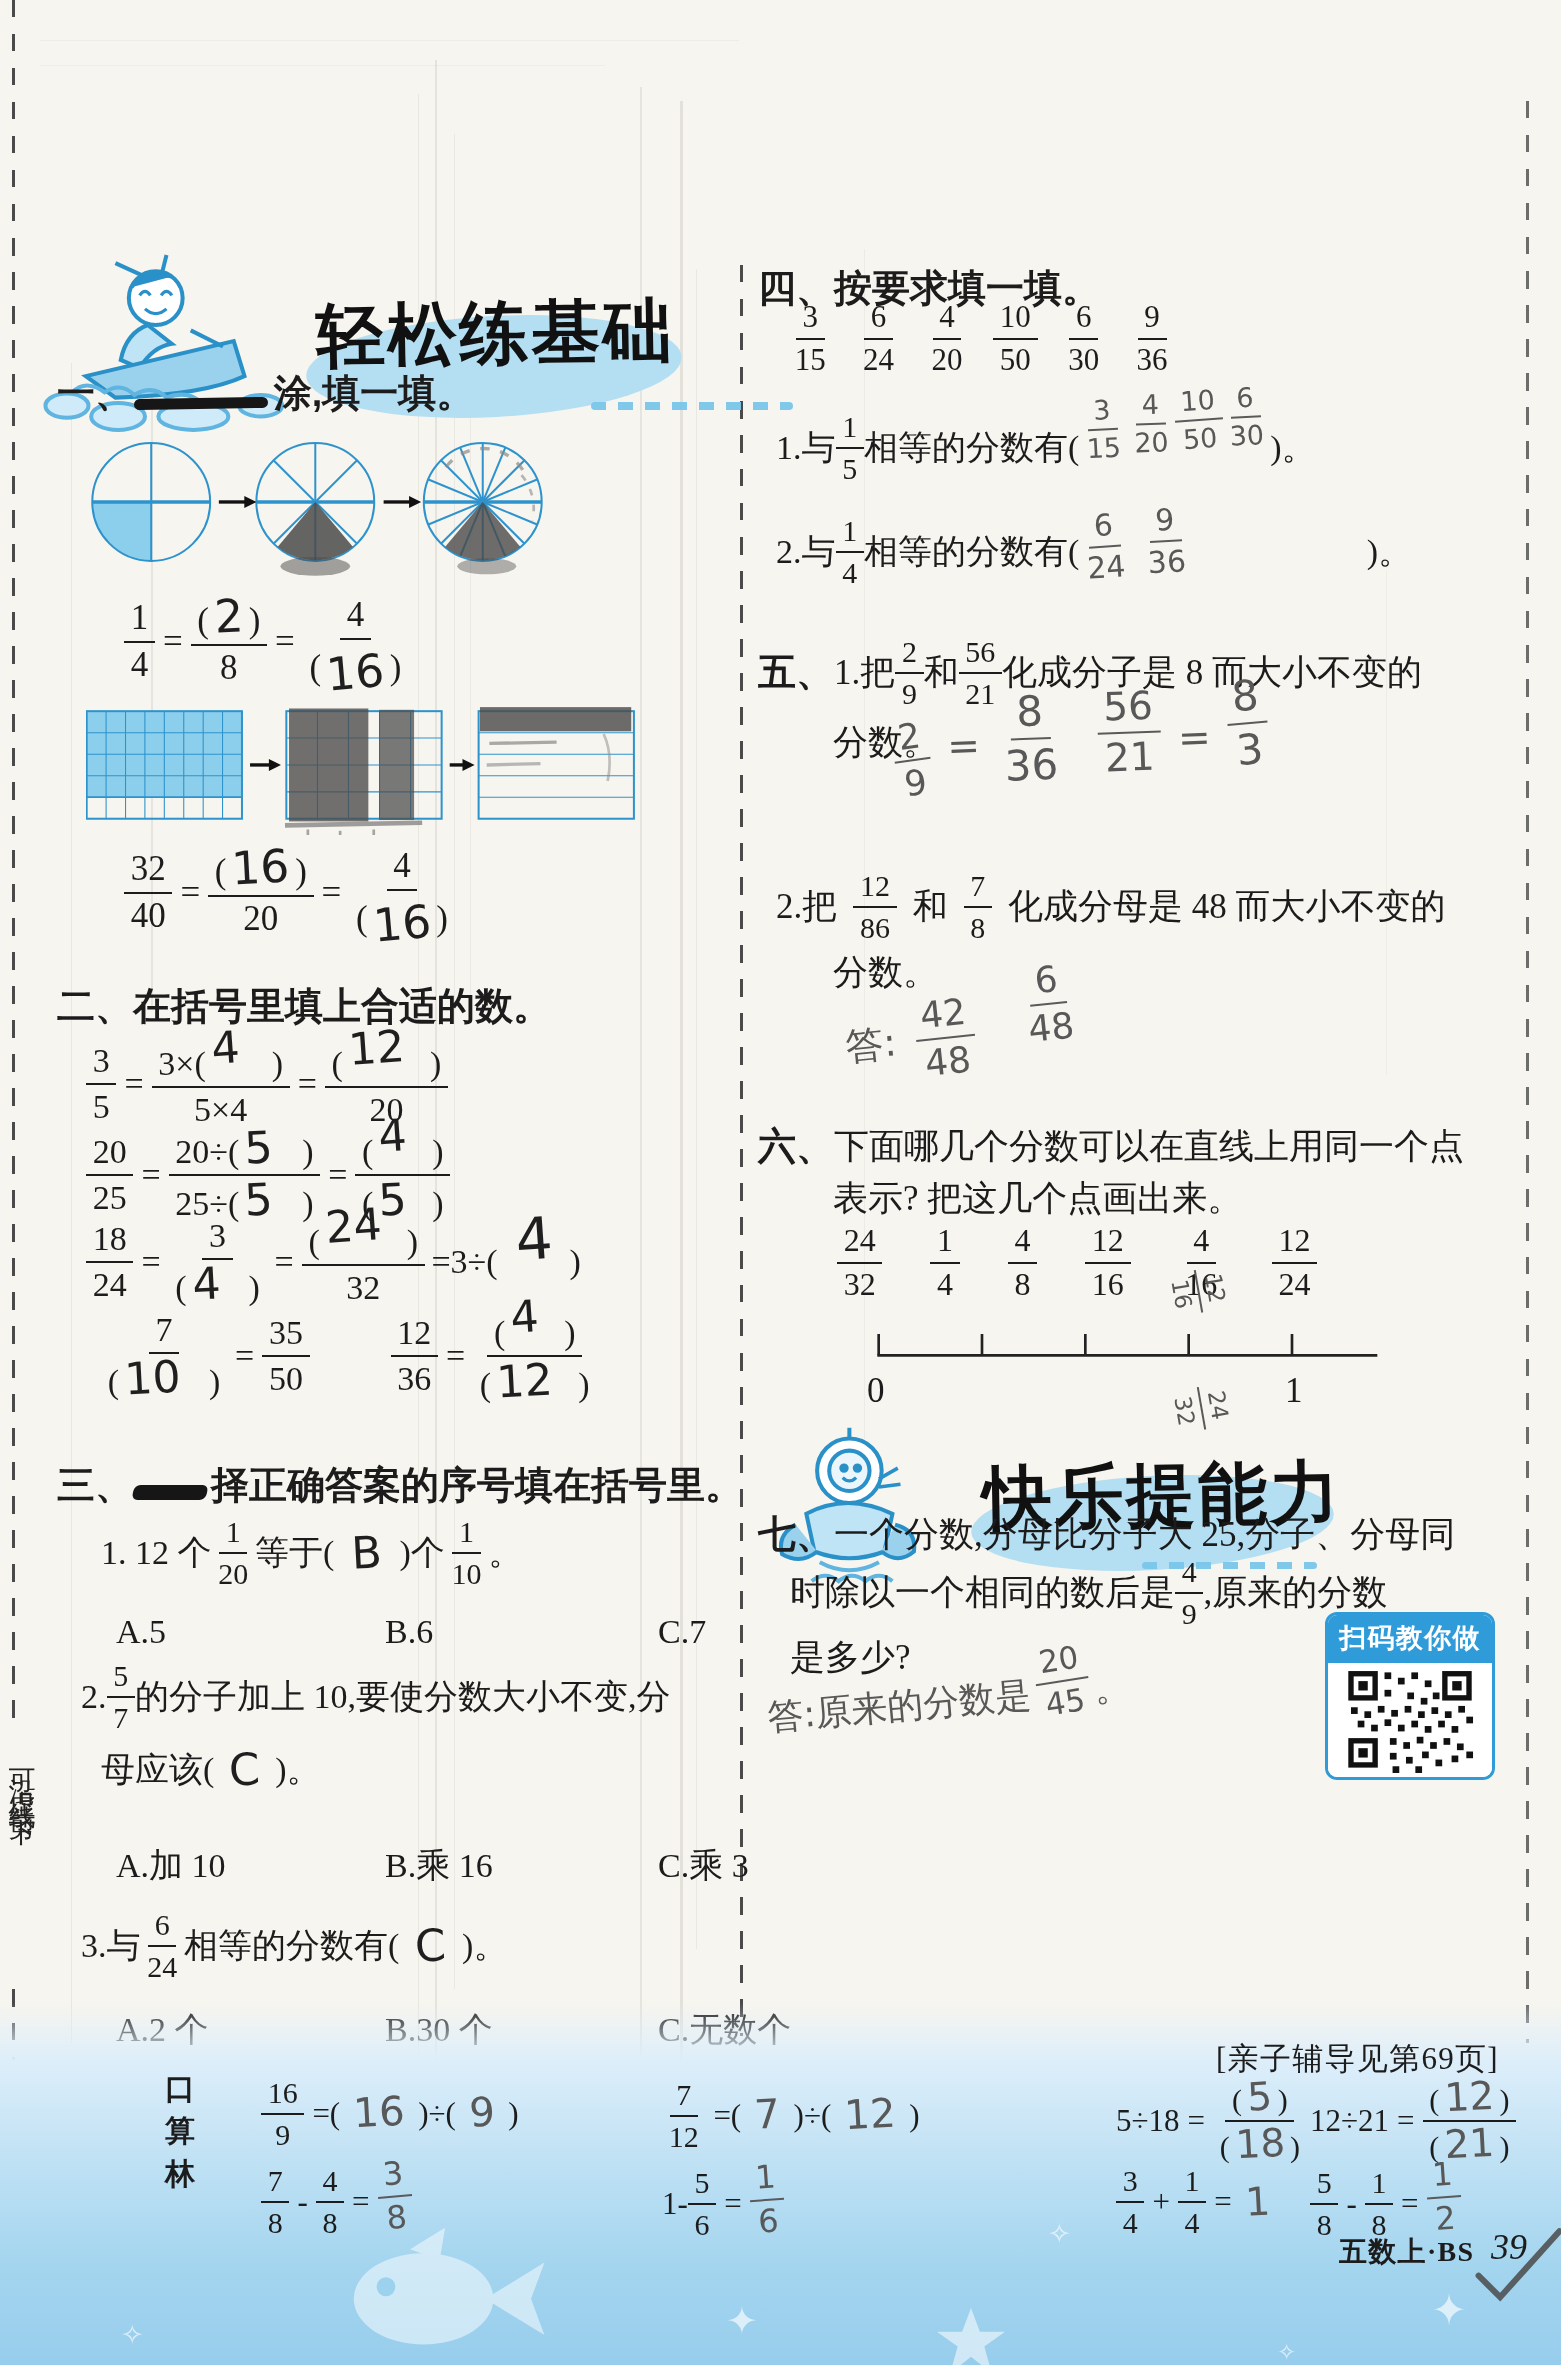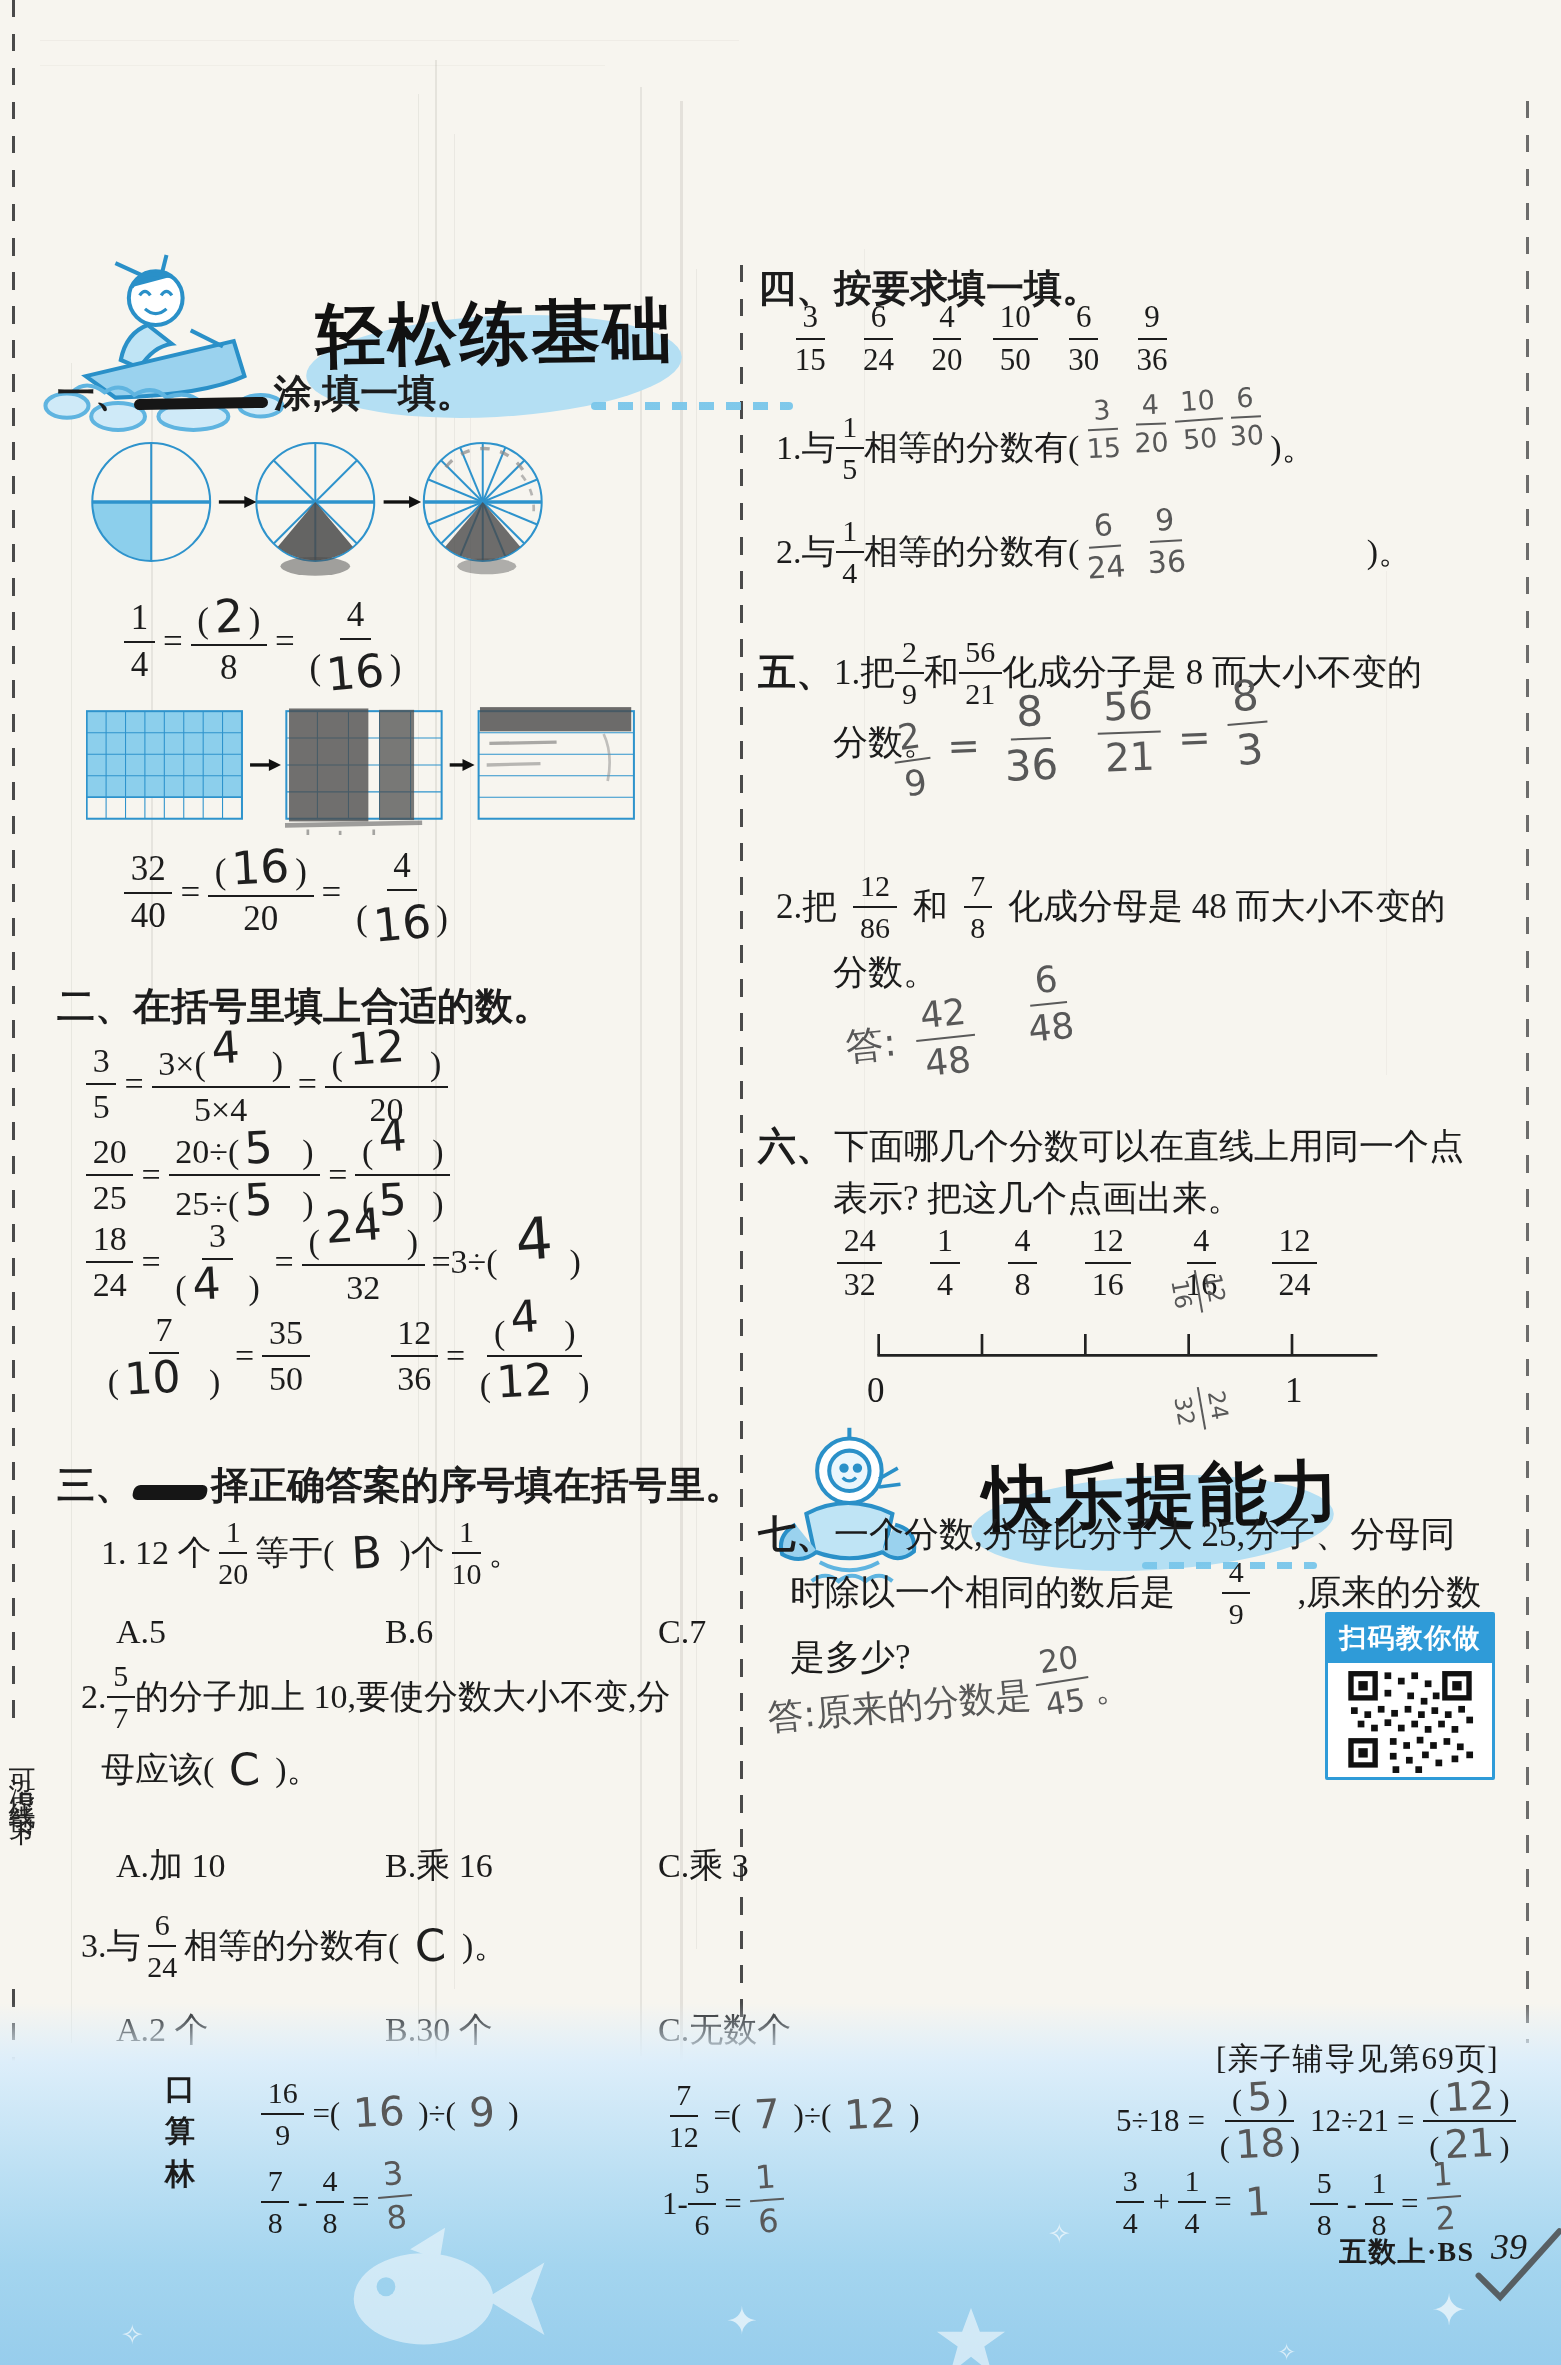--- a/index.html
+++ b/index.html
@@ -36,21 +36,21 @@
      font-family:"Liberation Serif","DejaVu Serif",serif;transform:rotate(-1deg);}
   
   .opts{position:absolute;font-size:34px;white-space:nowrap;}
   .opts span{position:absolute;top:0;}
   
   .oral .frac{font-size:30px;}
   
   .band{position:absolute;left:0;top:2003px;width:1562px;height:363px;
         background:linear-gradient(180deg,rgba(222,240,250,0) 0%,#ddeefa 16%,#bfe1f4 44%,#a4d5ef 72%,#97cdec 100%);}
   .sparkle{position:absolute;color:#ffffff;opacity:.65;}
-  .qrbox{position:absolute;border:3.4px solid #2f9bd8;border-radius:2px;background:#fff;overflow:hidden;}
+  .qrbox{position:absolute;border:3.4px solid #2f9bd8;border-radius:12px;background:#fff;overflow:hidden;}
   .qrlabel{background:#2f9bd8;color:#fff;text-align:center;font-size:27px;padding:5.4px 0 6.7px;
            font-family:"Liberation Sans","DejaVu Sans",sans-serif;font-weight:700;letter-spacing:1.3px;}
   .vert{writing-mode:vertical-rl;text-orientation:upright;letter-spacing:10.8px;}
 </style>
 </head>
 <body>
 
 <div class="page">
 
   <div>
@@ -648,21 +648,21 @@
       <path d="M40 102 q22 12 44 0" stroke="#5fb4e0"></path>
       <path d="M34 116 q10 -8 20 0 q10 -8 20 0 q10 -8 20 0" stroke="#5fb4e0"></path>
     </g>
   </svg>
   <div class="bighdr" style="left:983px;top:1450px;">快乐提能力</div>
 
   <div class="line t52" style="left:758px;top:1513px;top:1509px;">
     <span class="hd t56">七、</span>
       <span>一个分数,分母比分子大 25,分子、分母同</span>
   </div>
-  <div class="line t52" style="left:790px;top:1556px;gap:47px;">
+  <div class="line t52" style="left:790px;top:1556px;">
     <span>时除以一个相同的数后是</span>
     <span class="frac" style="font-size:30px;">
         <span class="fn">4</span>
         <span class="fd">9</span>
       </span>
     <span>,原来的分数</span>
   </div>
   <div class="line t52" style="left:790px;top:1634px;">
     <span>是多少?</span>
   </div>

